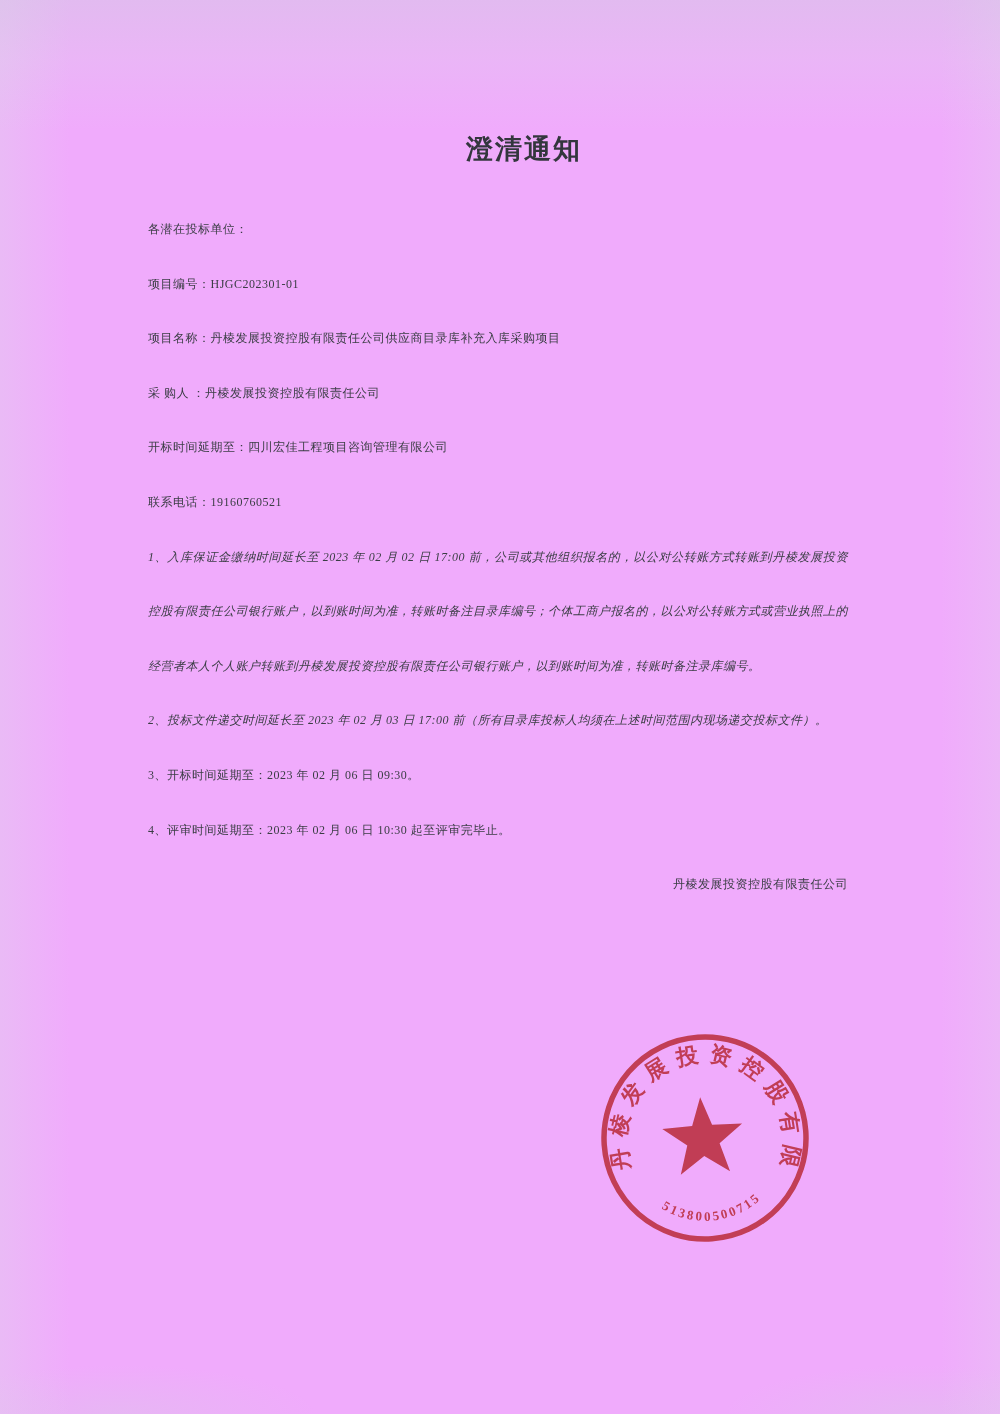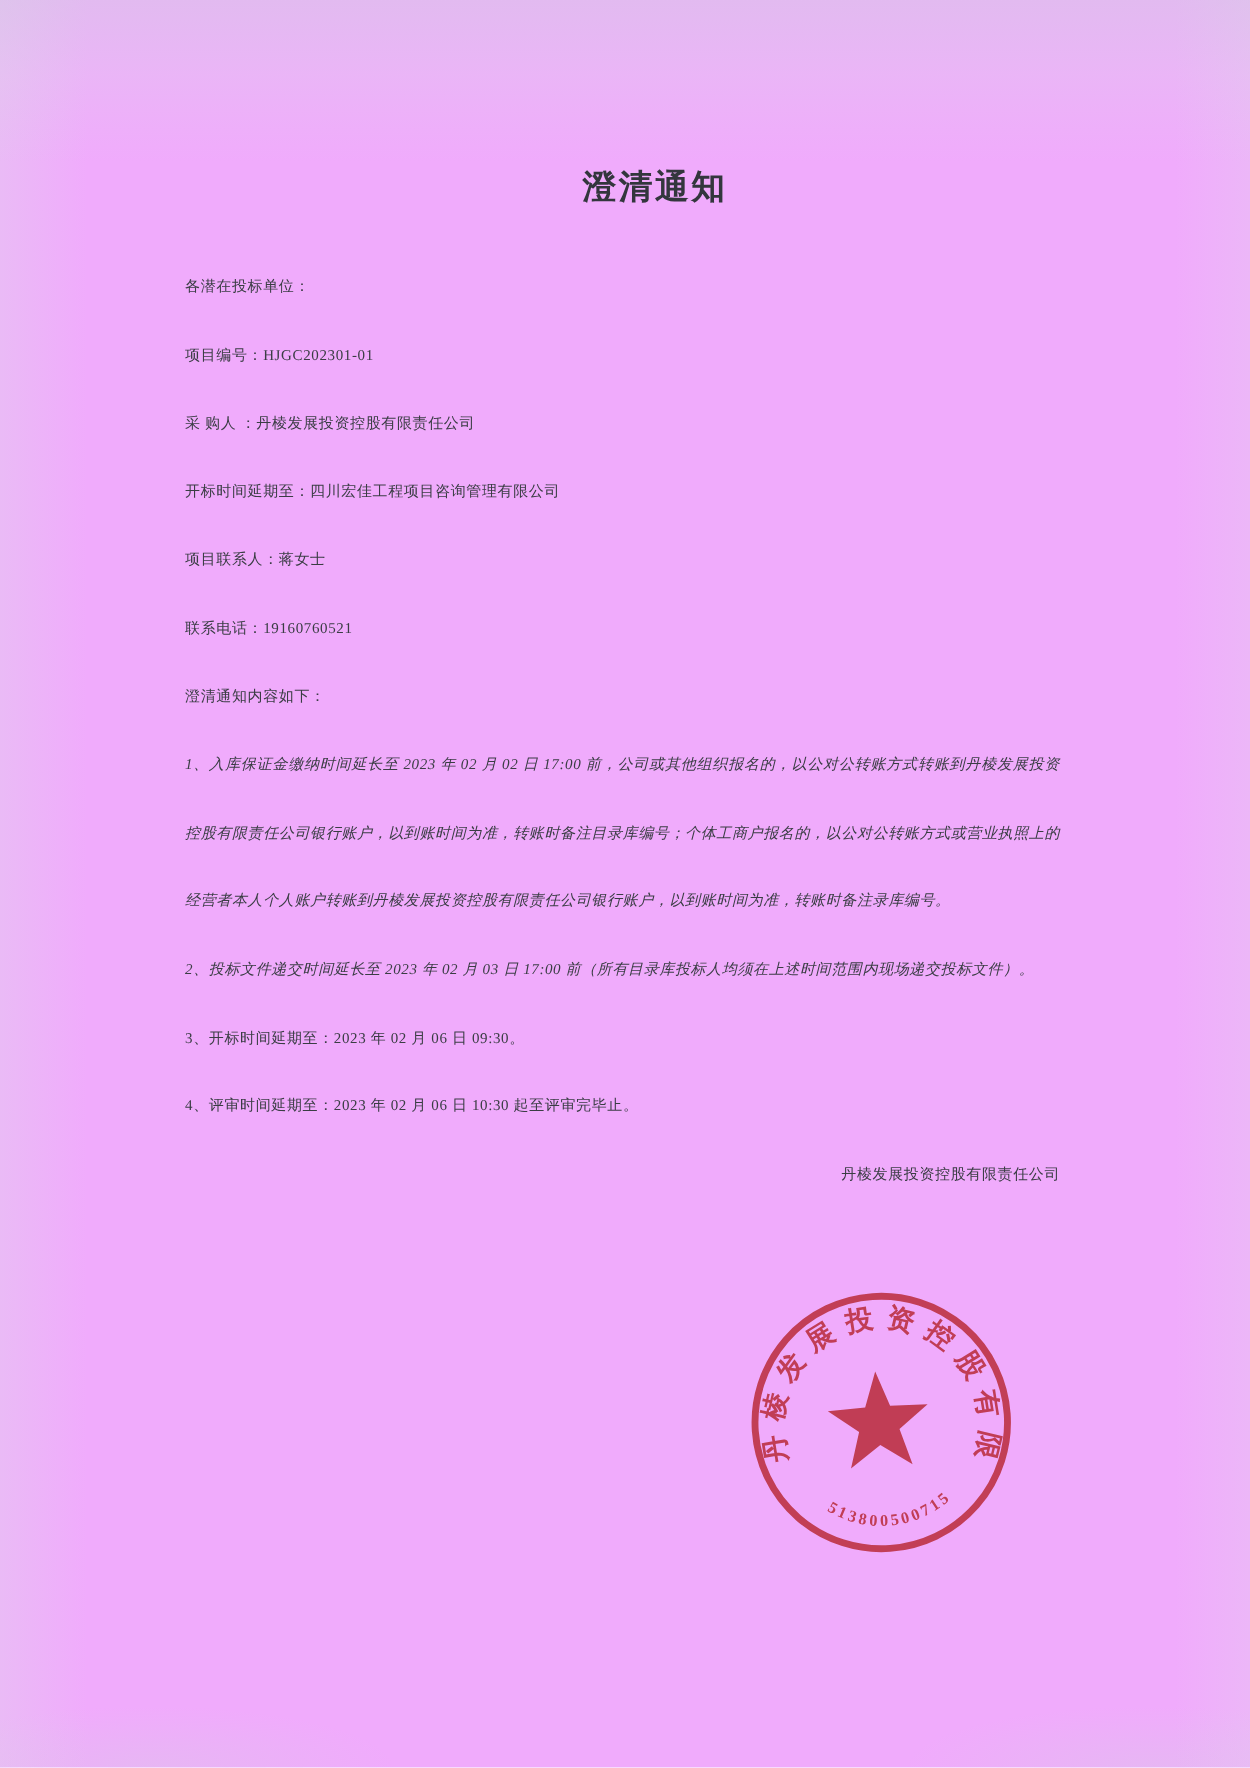--- a/index.html
+++ b/index.html
@@ -70,25 +70,24 @@
 <body>
 
 <div class="page">
   <div class="artifacts"></div>
 
   <h1 class="title">澄清通知</h1>
 
   <div class="body-text">
     <p>各潜在投标单位：</p>
     <p>项目编号：HJGC202301-01</p>
+    <p>项目名称：丹棱发展投资控股有限责任公司供应商目录库补充入库采购项目</p>
     <p>采 购人 ：丹棱发展投资控股有限责任公司</p>
     <p>开标时间延期至：四川宏佳工程项目咨询管理有限公司</p>
-    <p>项目联系人：蒋女士</p>
     <p>联系电话：19160760521</p>
-    <p>澄清通知内容如下：</p>
     <p class="para">1、入库保证金缴纳时间延长至 2023 年 02 月 02 日 17:00 前，公司或其他组织报名的，以公对公转账方式转账到丹棱发展投资控股有限责任公司银行账户，以到账时间为准，转账时备注目录库编号；个体工商户报名的，以公对公转账方式或营业执照上的经营者本人个人账户转账到丹棱发展投资控股有限责任公司银行账户，以到账时间为准，转账时备注录库编号。</p>
     <p class="para">2、投标文件递交时间延长至 2023 年 02 月 03 日 17:00 前（所有目录库投标人均须在上述时间范围内现场递交投标文件）。</p>
     <p>3、开标时间延期至：2023 年 02 月 06 日 09:30。</p>
     <p>4、评审时间延期至：2023 年 02 月 06 日 10:30 起至评审完毕止。</p>
     <p class="signature">丹棱发展投资控股有限责任公司</p>
   </div>
 
   <svg class="stamp" viewBox="0 0 226 226" xmlns="http://www.w3.org/2000/svg">
     <defs>
       <path id="arcTop" d="M 37.8 140 A 79 79 0 1 1 188.2 140" fill="none"></path>

